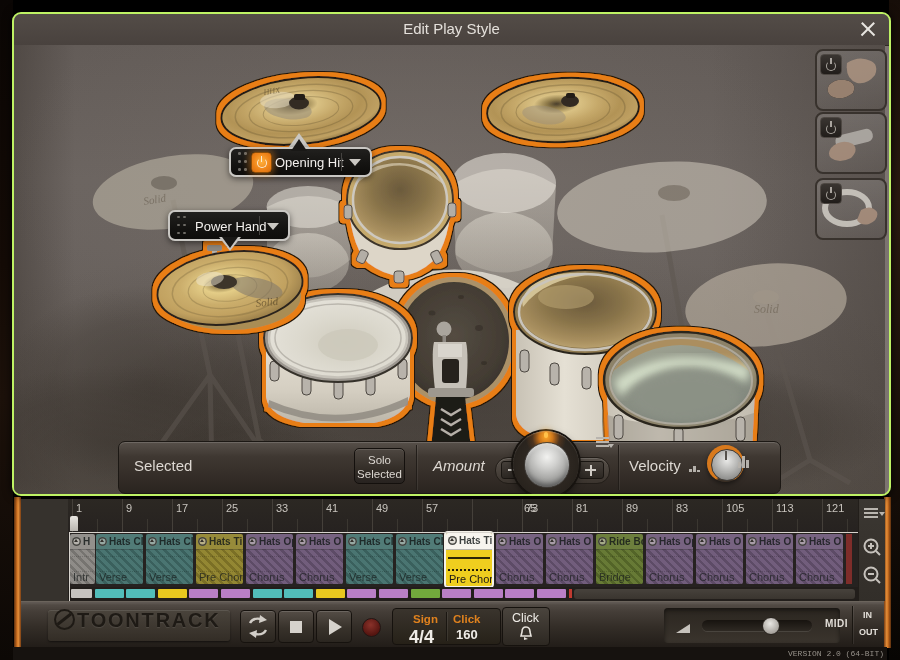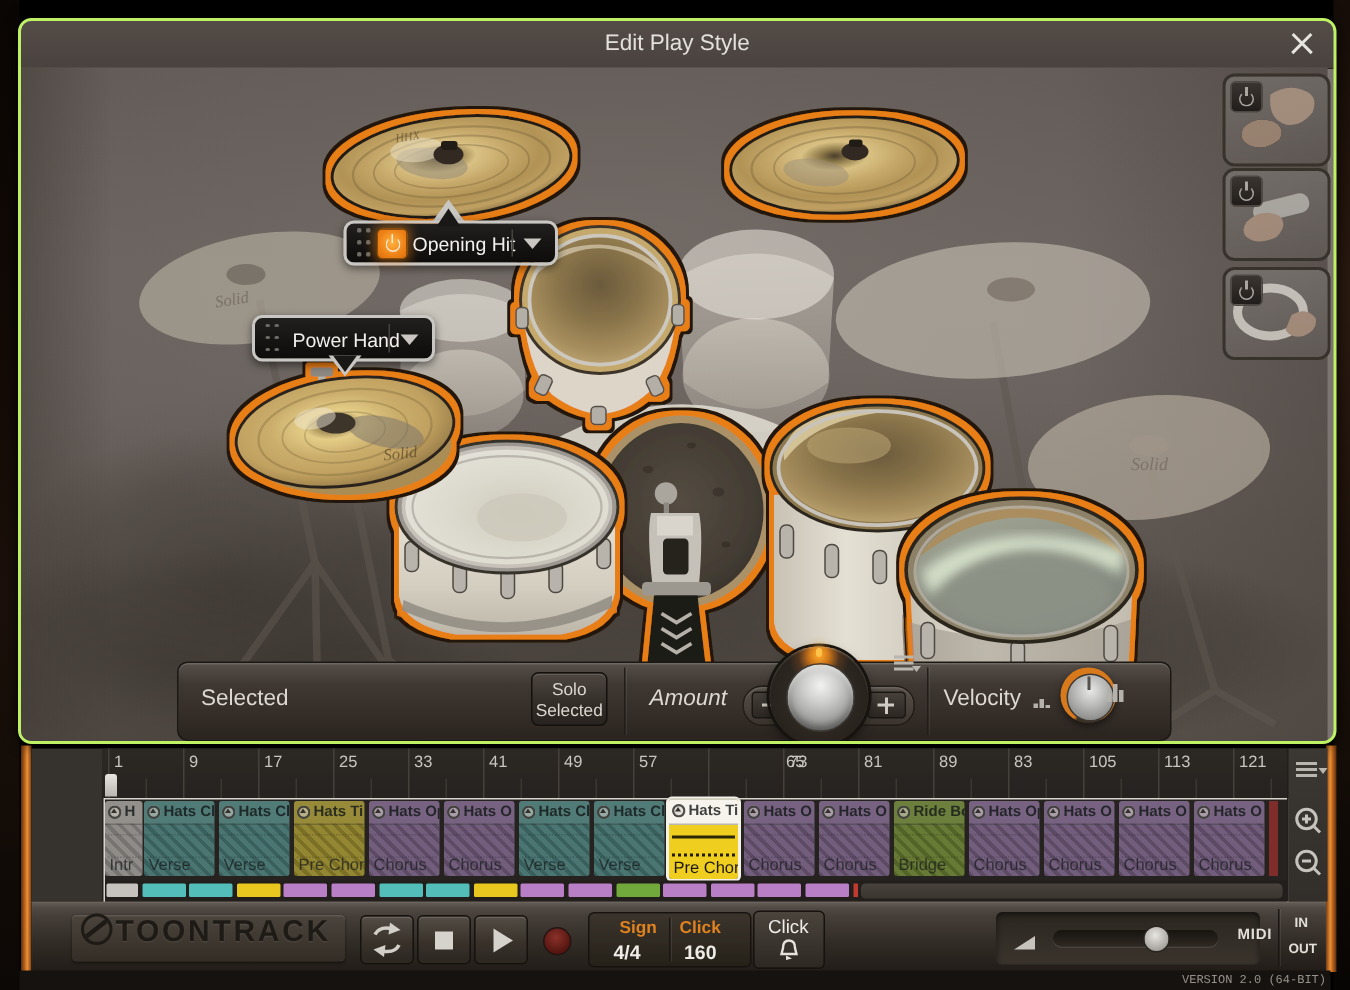--- a/index.html
+++ b/index.html
@@ -705,21 +705,21 @@
       </svg></div>
   <div class="tbtn" style="left:257px;">
       <div style="position:absolute;left:11px;top:10px;width:12px;height:12px;background:#d6d2cc;"></div>
     </div>
   <div class="tbtn" style="left:295px;">
       <div style="position:absolute;left:12px;top:8px;width:0;height:0;border-left:13px solid #d6d2cc;border-top:8px solid transparent;border-bottom:8px solid transparent;"></div>
     </div>
   <div id="recdot"></div>
   <div id="signpanel">
     <span style="position:absolute;left:20px;top:4px;font-size:11.5px;font-weight:bold;color:#e0821e;">Sign</span>
-    <span style="position:absolute;left:16px;top:18px;font-size:13px;font-weight:bold;color:#efece7;">4/4</span>
+    <span style="position:absolute;left:16px;top:18px;font-size:18px;font-weight:bold;color:#efece7;">4/4</span>
     <div style="position:absolute;left:53px;top:3px;bottom:3px;width:1px;background:#1a1611;box-shadow:1px 0 0 rgba(255,255,255,.08);"></div>
     <span style="position:absolute;left:60px;top:4px;font-size:11.5px;font-weight:bold;color:#e0821e;">Click</span>
     <span style="position:absolute;left:63px;top:18px;font-size:13px;font-weight:bold;color:#efece7;">160</span>
   </div>
   <div id="clickbtn">
     <span style="position:absolute;left:9px;top:3px;font-size:12.5px;color:#efece7;">Click</span>
     <svg width="18" height="18" viewBox="0 0 18 18" style="position:absolute;left:14px;top:17px;">
         <path d="M9,2 C6,2 5,4 5,7 L4,11 L14,11 L13,7 C13,4 12,2 9,2 Z" fill="none" stroke="#e6e2dc" stroke-width="1.6"></path>
         <path d="M7,12 L7,15 L11,14 Z" fill="#e6e2dc"></path>
       </svg>

